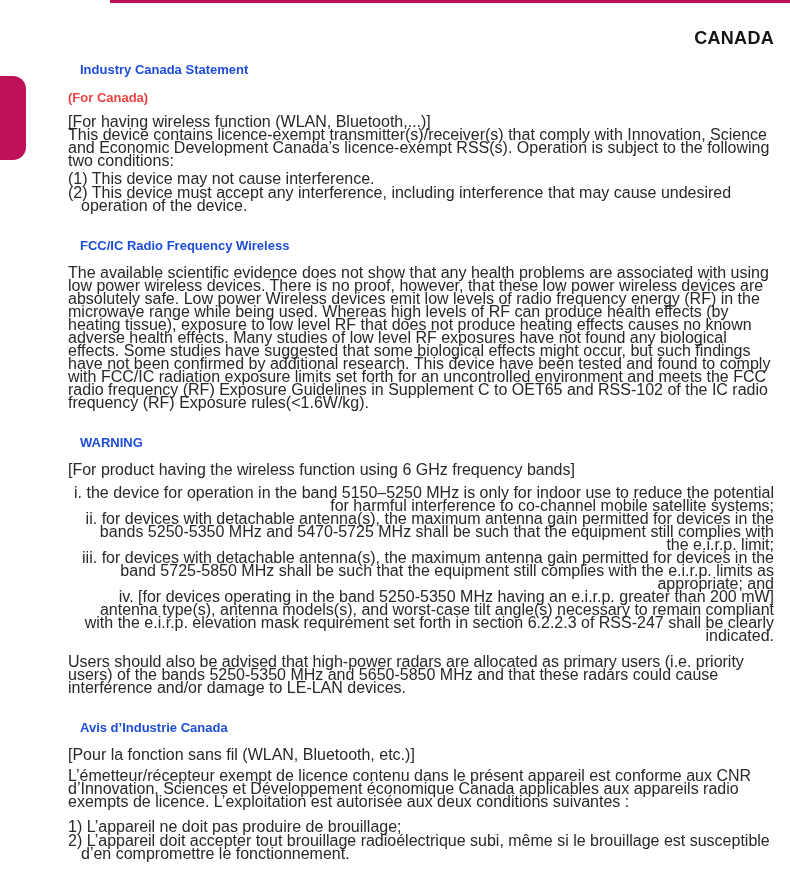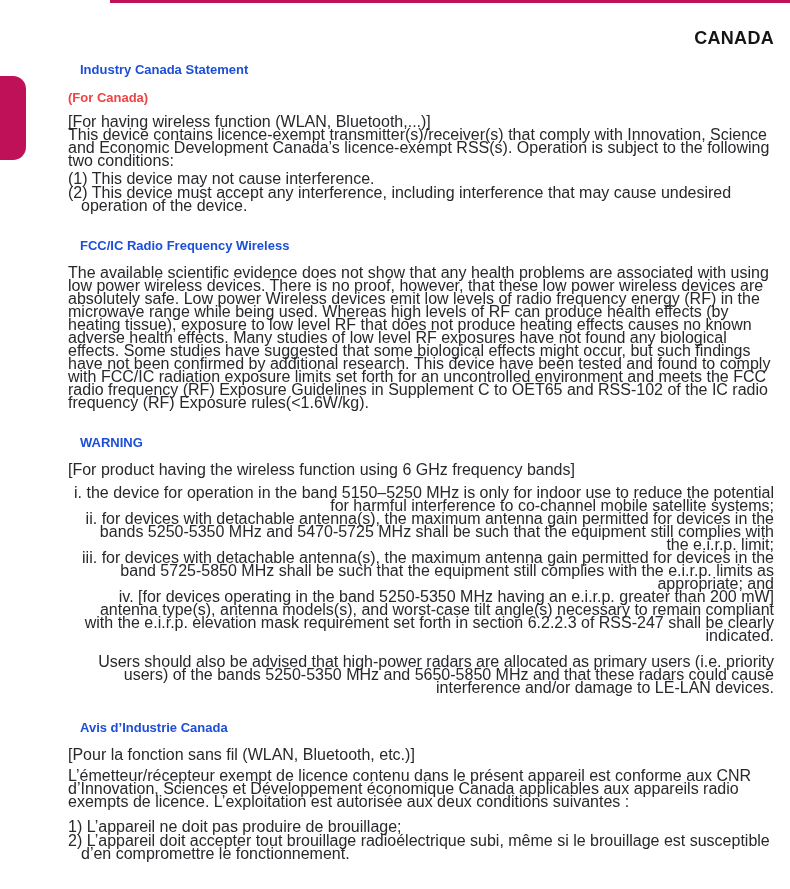--- a/index.html
+++ b/index.html
@@ -44,21 +44,21 @@
     font-size: 16px; line-height: 13px; color: #27282b;
   }
   .para-group { margin-top: 9px; }
   .cond-group { margin-top: 5px; }
   .cond { padding-left: 13px; text-indent: -13px; }
   .cond + .cond { margin-top: 1px; }
   .section-body { margin-top: 12px; }
   .items-group { margin-top: 10px; text-align: right; }
   .roman-item { padding-left: 14px; text-indent: -14px; }
   .roman-item + .roman-item { margin-top: 0; }
-  .closing { margin-top: 13px; text-align: right; }
+  .closing { margin-top: 13px; }
   .fr-para { margin-top: 8px; }
 </style>
 </head>
 <body>
 
 <div class="top-line"></div>
 <div class="side-tab"></div>
 
 <div class="content">
 

